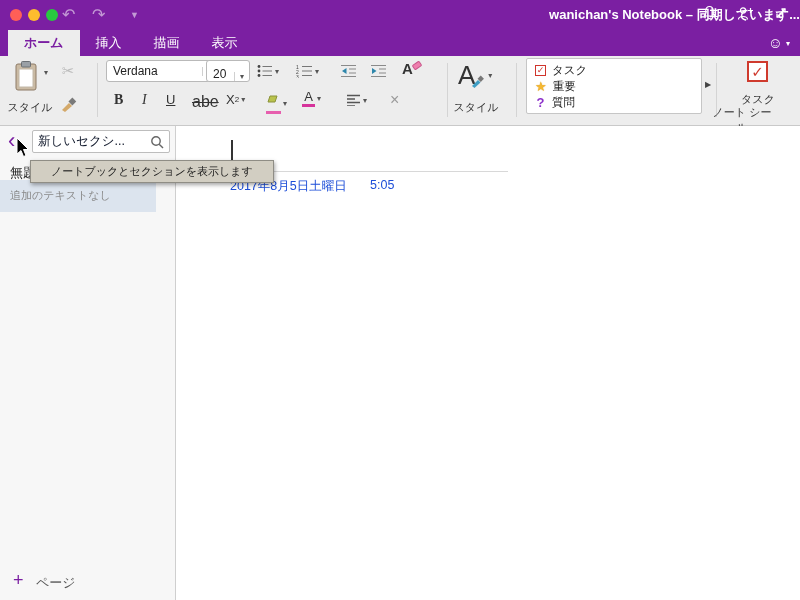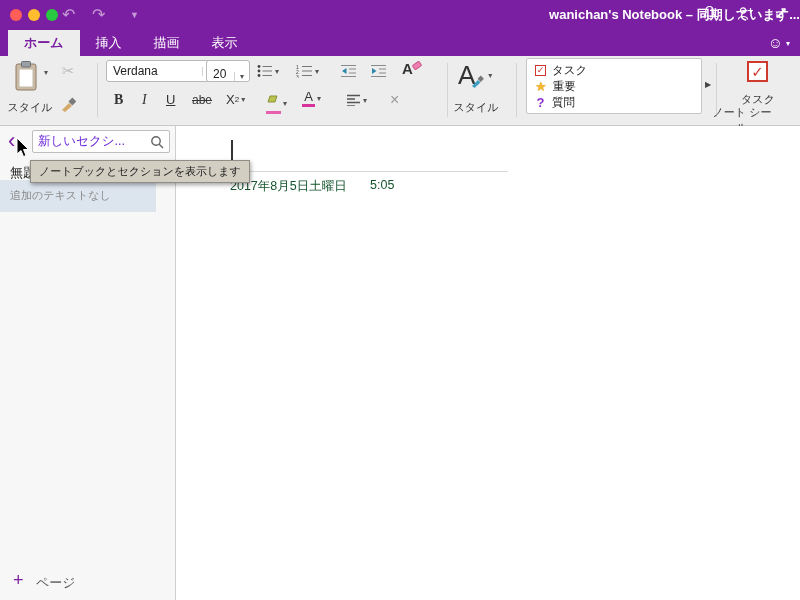--- a/index.html
+++ b/index.html
@@ -27,48 +27,48 @@
   .rdiv { position:absolute; top:7px; height:54px; width:1px; background:#d4d4d4; }
   .rlabel { position:absolute; font-size:11px; color:#333; text-align:center; }
   .combo { position:absolute; height:22px; background:#fff; border:1px solid #b9b9b9; border-radius:3px; font-size:12px; color:#222; display:flex; align-items:center; }
   .combo .cv { flex:1; padding-left:6px; overflow:hidden; white-space:nowrap; }
   .combo .ca { width:15px; text-align:center; border-left:1px solid #d0d0d0; color:#555; font-size:8px; }
   .rbtn { position:absolute; display:flex; align-items:center; color:#333; }
   .rbtn .dd { font-size:8px; color:#555; margin-left:2px; }
   .glyph-b { font-weight:800; font-size:14px; font-family:"Liberation Serif",serif; }
   .glyph-i { font-style:italic; font-size:14px; font-family:"Liberation Serif",serif; }
   .glyph-u { text-decoration:underline; font-size:13px; }
-  .glyph-s { text-decoration:line-through; font-size:12px; }
+  .glyph-s { text-decoration:line-through; font-size:16px; }
   .colbar { display:block; height:3px; margin-top:1px; }
   .tagsbox { position:absolute; left:526px; top:2px; width:176px; height:56px; background:#fff; border:1px solid #c6c6c6; border-radius:2px; padding:3px 8px; }
   .tagrow { display:flex; align-items:center; height:16px; font-size:11.5px; color:#222; gap:6px; }
   .chk { width:11px; height:11px; border:1.5px solid #d0342c; background:#fff; color:#d0342c; font-size:9px; font-weight:700; line-height:9px; text-align:center; }
   .star { color:#f5b832; font-size:13px; text-shadow:0 0 1px #c68a1a; }
   .qmark { color:#8b2fc9; font-weight:800; font-size:13px; width:11px; text-align:center; }
   .sealchk { position:absolute; left:747px; top:5px; width:21px; height:21px; border:2px solid #cf3a2d; background:#fff; color:#cf3a2d; font-size:15px; font-weight:800; line-height:18px; text-align:center; }
 
   .sidebar { position:absolute; left:0; top:126px; width:176px; height:474px; background:#f7f7f7; border-right:1px solid #cfcfcf; }
   .back { position:absolute; left:8px; top:3px; color:#7b1fa2; font-size:22px; line-height:24px; }
   .search { position:absolute; left:32px; top:4px; width:138px; height:23px; background:#fff; border:1px solid #bdbdbd; border-radius:2px; }
-  .search input { position:absolute; left:0; top:0; width:116px; height:21px; border:none; outline:none; background:transparent; font-size:12.5px; color:#6d28d9; padding:0 5px; font-family:inherit; }
+  .search input { position:absolute; left:0; top:0; width:116px; height:21px; border:none; outline:none; background:transparent; font-size:12.5px; color:#0f172a; padding:0 5px; font-family:inherit; }
   .mag { position:absolute; right:5px; top:4px; }
   .pgtitle { position:absolute; left:10px; top:38px; font-size:13px; color:#222; }
   .pgsel { position:absolute; left:0; top:54px; width:156px; height:32px; background:#dce4ee; }
   .pgsub { position:absolute; left:10px; top:8px; font-size:11px; color:#8a8a8a; }
   .addpage { position:absolute; left:0; top:442px; width:176px; height:28px; }
   .addpage .plus { position:absolute; left:13px; top:2px; color:#7b1fa2; font-size:18px; font-weight:400; }
   .addpage .lbl { position:absolute; left:36px; top:6px; font-size:13px; color:#555; }
 
   .content { position:absolute; left:176px; top:126px; width:624px; height:474px; background:#fff; }
   .caret { position:absolute; left:55px; top:14px; width:2px; height:27px; background:#333; }
   .titleline { position:absolute; left:54px; top:45px; width:278px; height:1px; background:#d8d8d8; }
-  .daterow { position:absolute; left:54px; top:52px; font-size:12.5px; color:#14532d; }
+  .daterow { position:absolute; left:54px; top:52px; font-size:12.5px; color:#1d4ed8; }
   .timetxt { position:absolute; left:140px; top:0; }
 
-  .tooltip { position:absolute; left:30px; top:160px; background:#d2cec2; border:1px solid #8f8d85; box-shadow:1px 2px 4px rgba(0,0,0,.35); font-size:11px; color:#1a1a1a; padding:3px 8px; white-space:nowrap; z-index:40; }
+  .tooltip { position:absolute; left:30px; top:160px; background:#d2cec2; border:1px solid #8f8d85; box-shadow:1px 2px 4px rgba(0,0,0,.35); font-size:11px; color:#1a1a1a; padding:3px 20px; white-space:nowrap; z-index:40; }
   .cursor { position:absolute; left:16px; top:137px; z-index:50; }
 </style>
 </head>
 <body>
 
 <div class="titlebar">
   <div class="traffic t-close"></div>
   <div class="traffic t-min"></div>
   <div class="traffic t-zoom"></div>
   <div class="tb-ghost tb-undo">↶</div>

